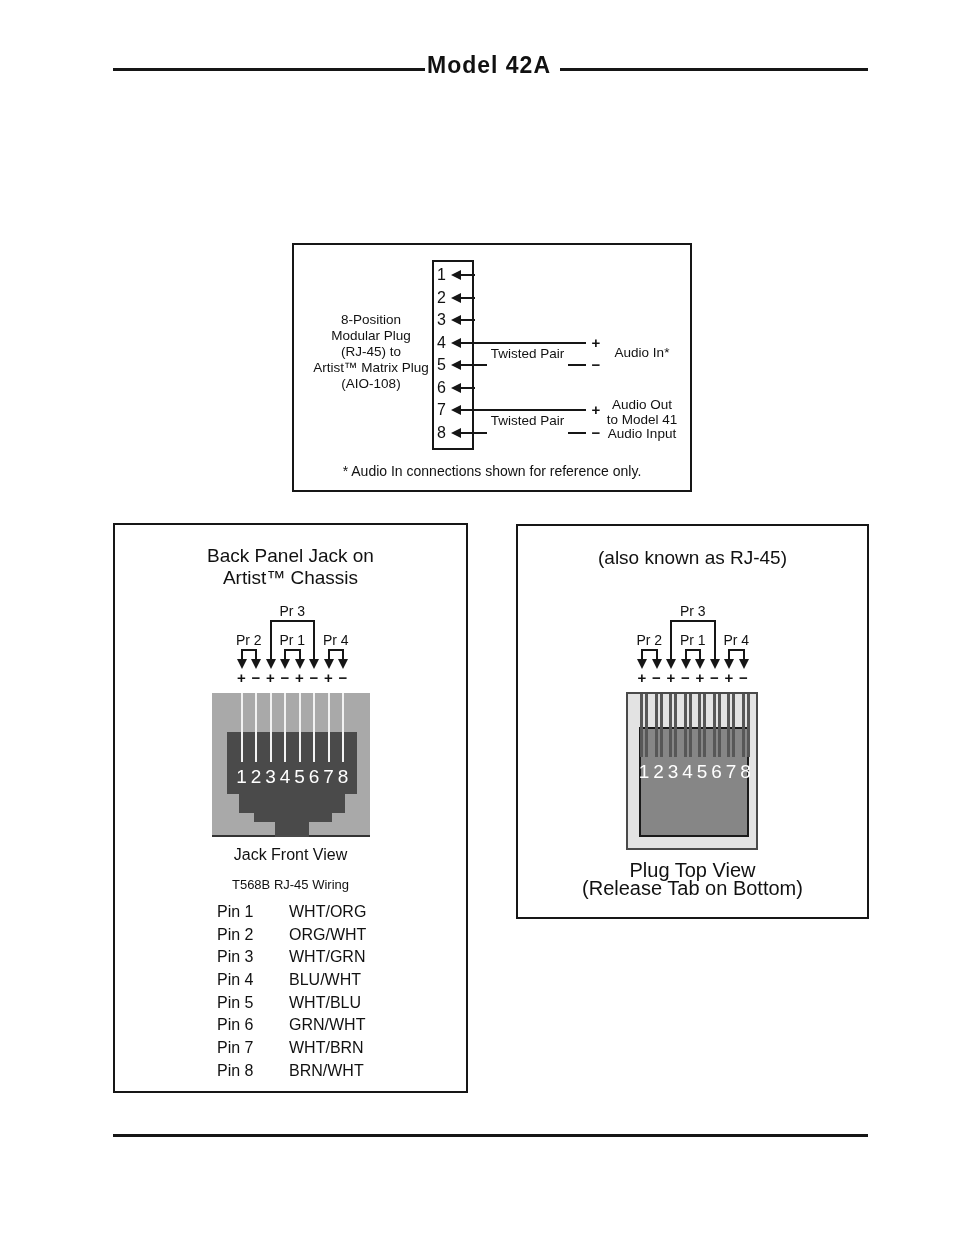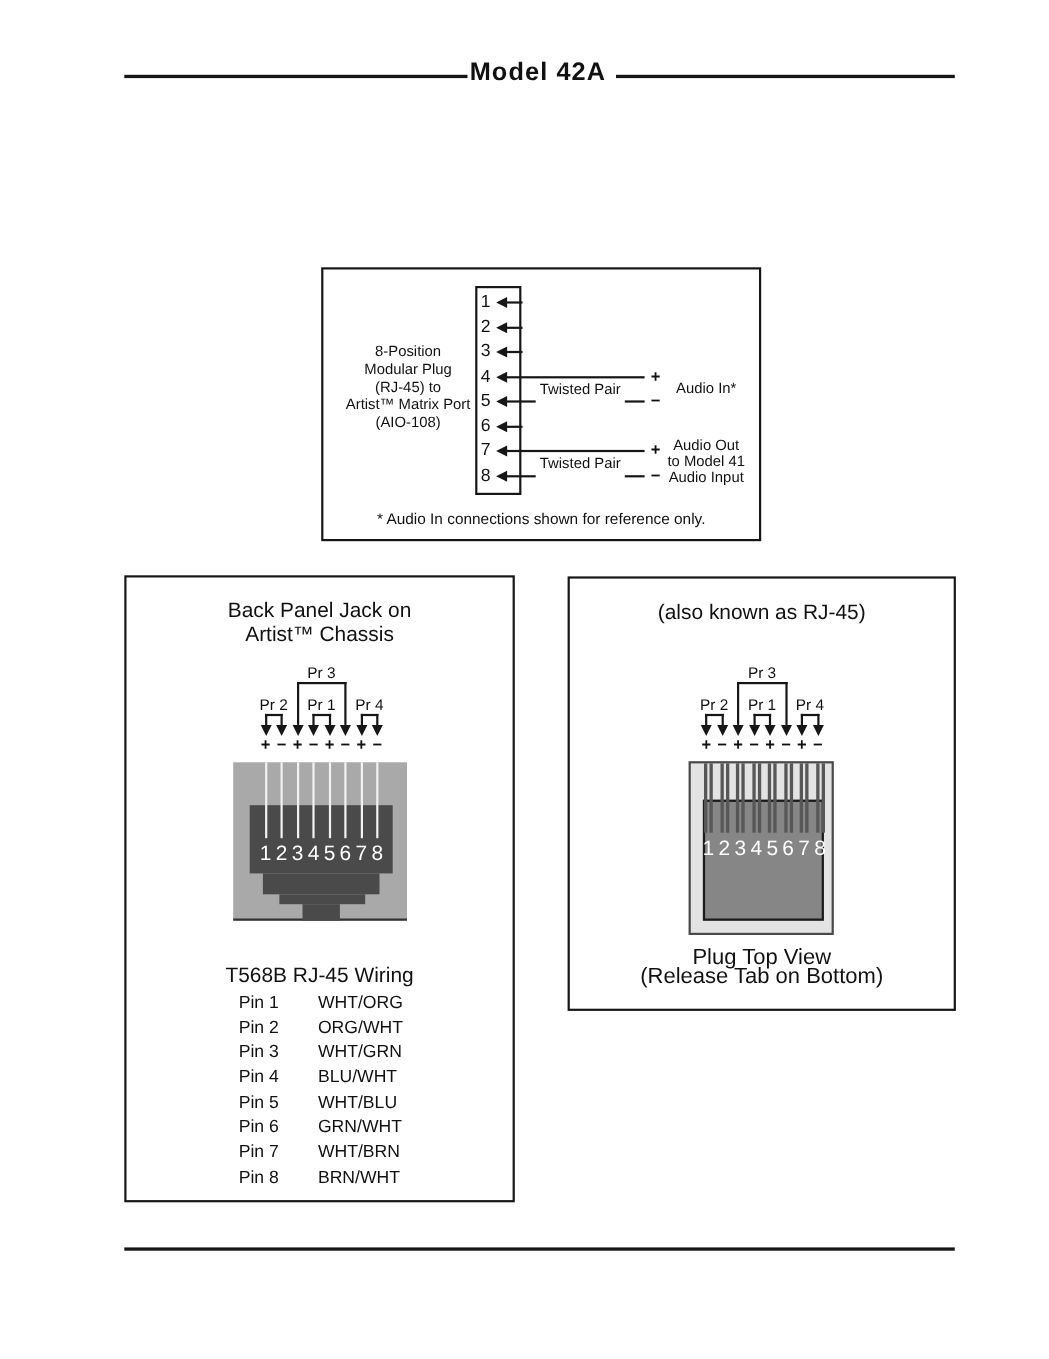--- a/index.html
+++ b/index.html
@@ -44,21 +44,21 @@
   <div class="rule" style="left:113px;top:68px;width:312px;"></div>
   <div class="rule" style="left:560px;top:68px;width:308px;"></div>
   <div class="abs ctr" style="left:369px;top:52px;width:240px;font-size:23px;font-weight:bold;letter-spacing:1px;">Model 42A</div>
 
   <div class="box" style="left:292px;top:243px;width:400px;height:249px;">
 
     <div class="abs ctr" style="left:2px;top:67px;width:150px;font-size:13.5px;line-height:16px;">
       <div>8-Position</div>
       <div>Modular Plug</div>
       <div>(RJ-45) to</div>
-      <div>Artist™ Matrix Port</div>
+      <div>Artist™ Matrix Plug</div>
       <div>(AIO-108)</div>
     </div>
 
     <div class="abs" style="left:138px;top:15px;width:42px;height:190px;border:2px solid #161616;box-sizing:border-box;"></div>
 
     <div class="pnum" style="left:139px;top:20px;">1</div>
     <div class="arrowL" style="left:157px;top:25px;"></div>
     <div class="hline" style="left:166px;top:29px;width:15px;"></div>
 
     <div class="pnum" style="left:139px;top:42.5px;">2</div>
@@ -156,22 +156,23 @@
       <div class="gnum" style="left:29.5px;top:74px;">1</div>
       <div class="gnum" style="left:44px;top:74px;">2</div>
       <div class="gnum" style="left:58.5px;top:74px;">3</div>
       <div class="gnum" style="left:73px;top:74px;">4</div>
       <div class="gnum" style="left:87.5px;top:74px;">5</div>
       <div class="gnum" style="left:102px;top:74px;">6</div>
       <div class="gnum" style="left:116.5px;top:74px;">7</div>
       <div class="gnum" style="left:131px;top:74px;">8</div>
     </div>
 
-
-    <div class="abs ctr" style="left:0;top:352px;width:100%;font-size:19px;">T568B RJ-45 Wiring</div>
+    <div class="abs ctr" style="left:0;top:321px;width:100%;font-size:16px;">Jack Front View</div>
+
+    <div class="abs ctr" style="left:0;top:352px;width:100%;font-size:13px;">T568B RJ-45 Wiring</div>
 
     <div class="wrow" style="left:102px;top:378px;">
       <span class="pin">Pin 1</span>
       <span class="clr">WHT/ORG</span>
     </div>
     <div class="wrow" style="left:102px;top:401px;">
       <span class="pin">Pin 2</span>
       <span class="clr">ORG/WHT</span>
     </div>
     <div class="wrow" style="left:102px;top:423px;">

